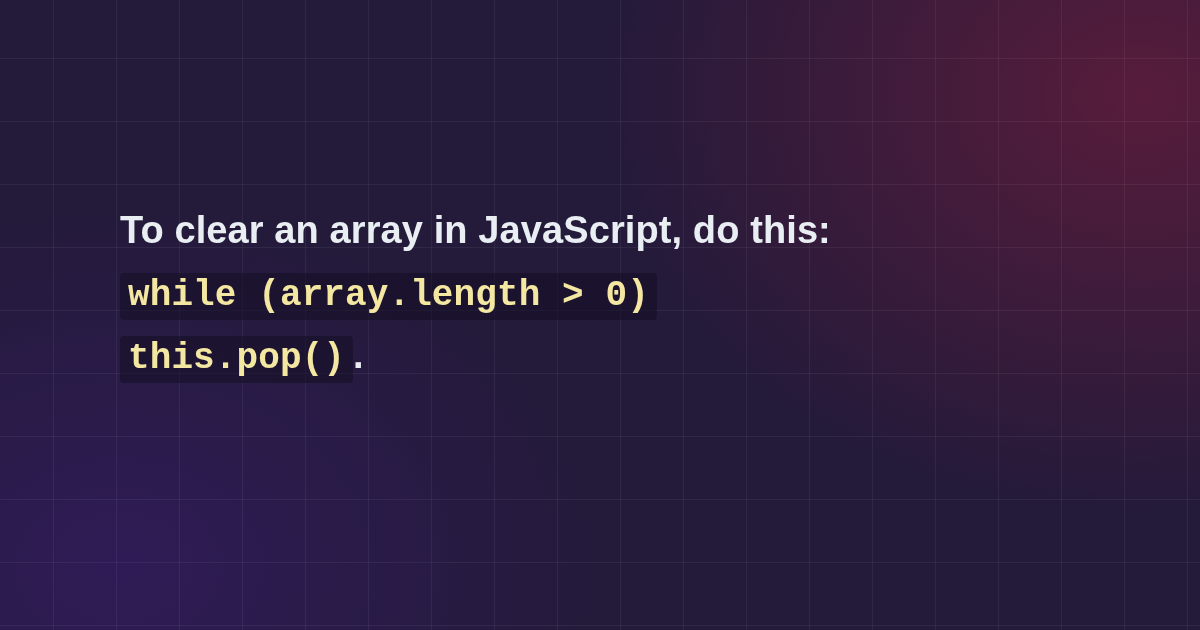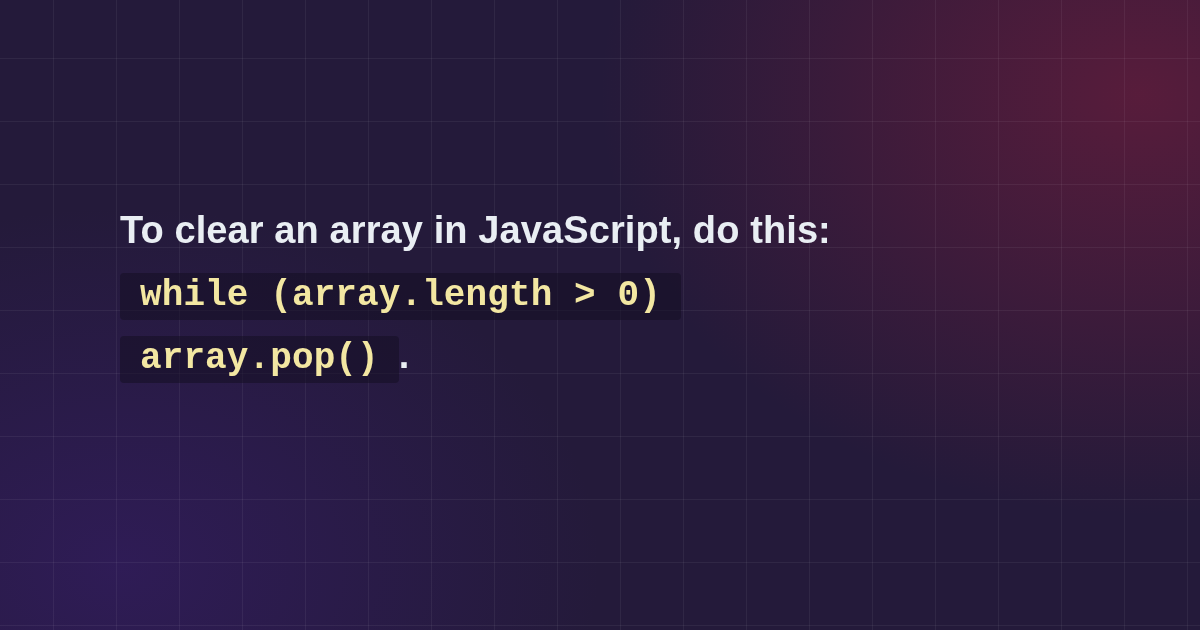--- a/index.html
+++ b/index.html
@@ -30,29 +30,29 @@
       font-size: 38px;
       line-height: 1.62;
       color: #e9eef3;
       font-weight: 700;
       letter-spacing: 0.1px;
     }
     .code {
       font-family: "SFMono-Regular", Menlo, Consolas, "Liberation Mono", monospace;
       background: rgba(20, 14, 34, 0.55);
       color: #f3e7a2;
-      padding: 2px 20px 4px;
+      padding: 2px 8px 4px;
       border-radius: 4px;
       font-size: 36px;
       white-space: nowrap;
     }
     .period { color: #e9eef3; }
   </style>
 </head>
 <body>
 
 <div class="grid"></div>
 
 <div class="content">
   <span>To clear an array in JavaScript, do this:</span><br>
   <span class="code">while (array.length &gt; 0)</span><br>
-  <span class="code">array.pop()</span><span class="period">.</span>
+  <span class="code">this.pop()</span><span class="period">.</span>
 </div>
 
 </body></html>

